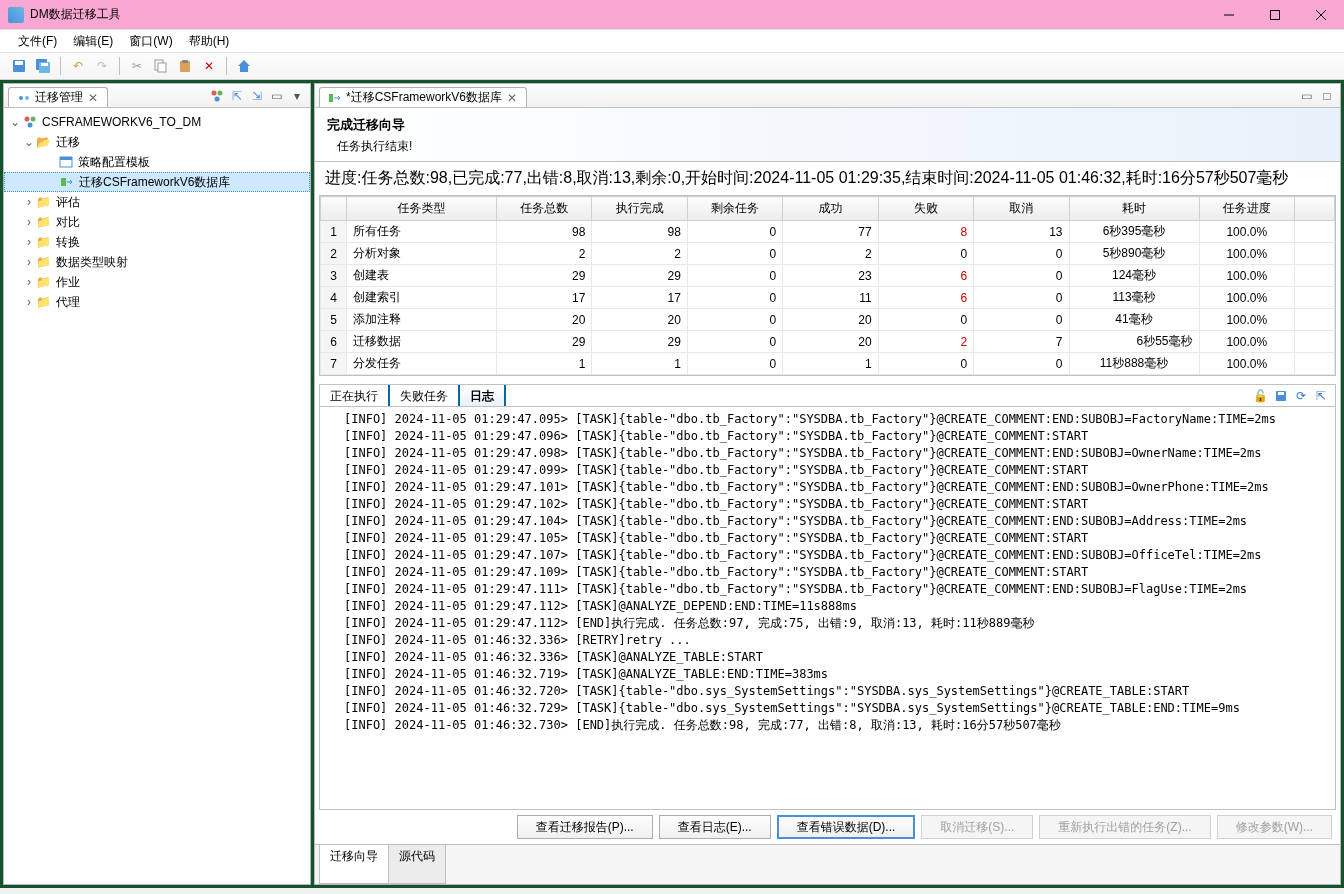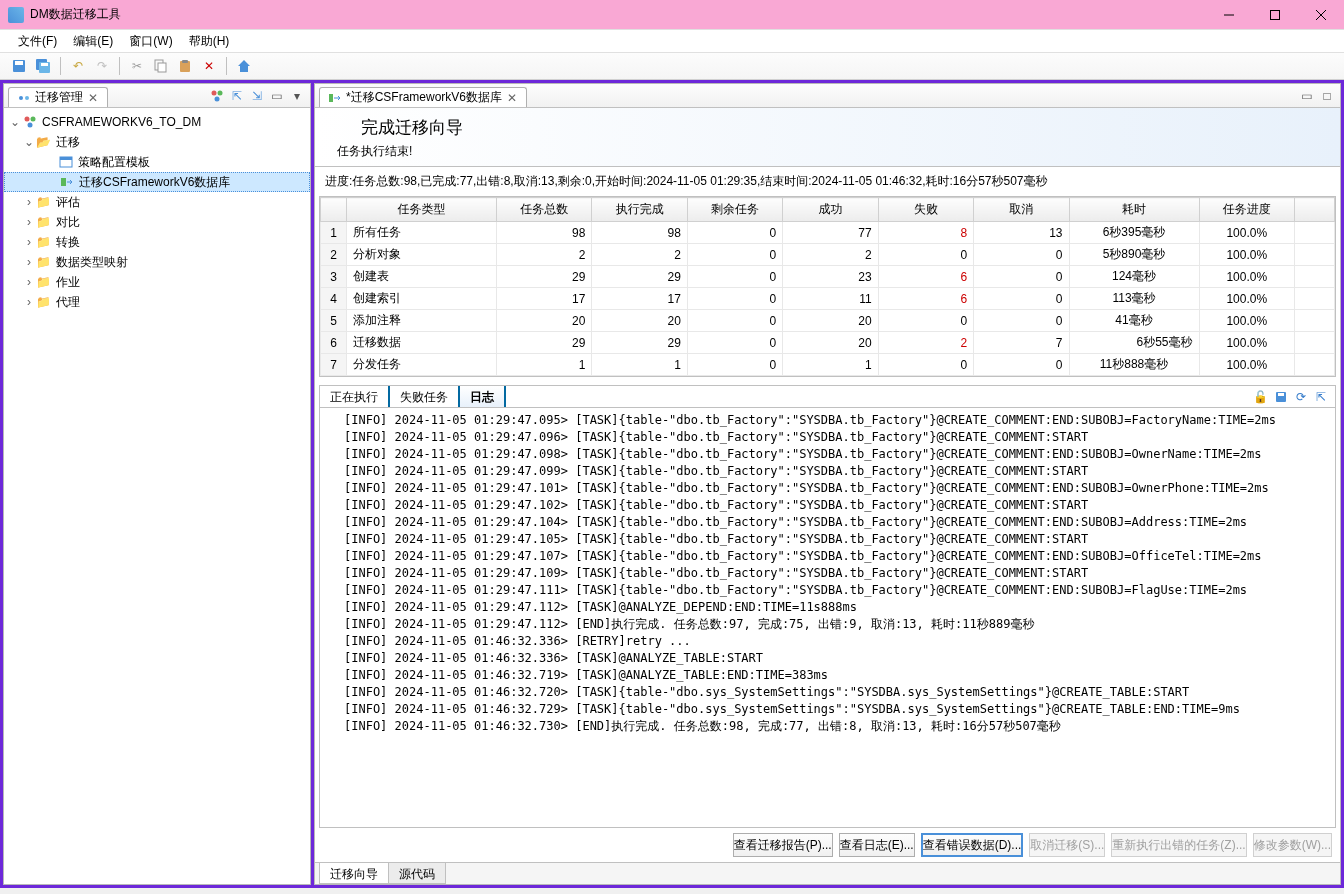--- a/index.html
+++ b/index.html
@@ -11,21 +11,21 @@
 .titlebar-btns { display: flex; }
 .titlebar-btn { width: 46px; height: 30px; display: flex; align-items: center; justify-content: center; }
 
 .menubar { height: 22px; background: #fff; display: flex; align-items: center; padding-left: 10px; }
 .menubar-item { padding: 2px 8px; cursor: default; }
 
 .toolbar { height: 28px; background: linear-gradient(to bottom,#fcfcfc,#f5f5f5); border-top:1px solid #e0e0e0; border-bottom: 1px solid #d0d0d0; display: flex; align-items: center; padding-left: 8px; gap: 2px; }
 .tool-btn { width: 22px; height: 22px; display:flex; align-items:center; justify-content:center; border-radius: 2px; }
 .tool-sep { width: 1px; height: 18px; background: #c0c0c0; margin: 0 4px; }
 
-.main { display: flex; height: calc(894px - 30px - 22px - 28px - 6px); padding: 3px; gap: 3px; background: #6d28d9; }
+.main { display: flex; height: calc(894px - 30px - 22px - 28px - 6px); padding: 3px; gap: 3px; background: #14532d; }
 .panel { background: #fff; border: 1px solid #b8b8b8; display: flex; flex-direction: column; }
 .left-panel { width: 308px; }
 .right-panel { flex: 1; }
 
 .panel-tabbar { height: 24px; background: linear-gradient(to bottom,#fdfdfd,#f1f1f1); border-bottom: 1px solid #c0c0c0; display: flex; align-items: center; padding-left: 4px; position: relative; }
 .tab { height: 20px; padding: 0 8px; display: flex; align-items: center; gap: 4px; background: #fff; border: 1px solid #b0b0b0; border-bottom: none; border-radius: 3px 3px 0 0; margin-top: 3px; }
 .tab-icon { width: 14px; height: 14px; display:flex; align-items:center; justify-content:center; }
 .tab-close { width: 12px; height: 12px; display:flex; align-items:center; justify-content:center; color:#666; }
 .tabbar-tools { margin-left: auto; display: flex; gap: 2px; padding-right: 4px; }
 .tabbar-tool { width: 18px; height: 18px; display:flex; align-items:center; justify-content:center; color:#555; }
@@ -33,50 +33,50 @@
 .tree { padding: 4px 0; overflow:auto; flex:1; }
 .tree-row { height: 20px; display: flex; align-items: center; padding-left: 4px; white-space: nowrap; }
 .tree-row.sel { background: #cde8ff; border: 1px dotted #4a90d9; }
 .tree-toggle { width: 14px; text-align: center; color: #666; }
 .tree-icon { width: 16px; height: 14px; display:flex; align-items:center; justify-content:center; margin-right: 4px; }
 .folder-icon { color: #f0b83a; }
 .indent-1 { padding-left: 18px; }
 .indent-3 { padding-left: 54px; }
 
 .wizard-header { padding: 8px 12px 6px; background: linear-gradient(to right, #fff, #e8f1fb); }
-.wizard-title { font-weight: normal; font-size: 17px; margin-bottom: 4px; margin-left: 34px; }
+.wizard-title { font-weight: bold; font-size: 13px; margin-bottom: 4px; }
 .wizard-sub { padding-left: 10px; }
 
 .content-body { flex: 1; display: flex; flex-direction: column; border-top: 1px solid #c0c0c0; overflow: hidden; }
-.progress-line { padding: 6px 10px; font-size: 12px; }
+.progress-line { padding: 6px 10px; font-size: 16px; }
 
 .grid { border: 1px solid #c0c0c0; margin: 0 4px; }
 .grid table { width: 100%; border-collapse: collapse; table-layout: fixed; }
 .grid th { background: linear-gradient(to bottom,#fdfdfd,#ececec); border: 1px solid #d0d0d0; padding: 3px 6px; font-weight: normal; text-align: center; height: 22px; }
 .grid td { border: 1px solid #e8e8e8; padding: 2px 6px; height: 22px; text-align: right; }
 .grid td.rownum { background: #f5f5f5; text-align: center; width: 26px; }
 .grid td.left { text-align: left; }
 .grid td.red { color: #c00; }
 .grid th.rownum-h { width: 26px; }
 
 .sub-tabs { height: 22px; border: 1px solid #c0c0c0; margin: 8px 4px 0; border-bottom: none; display: flex; background:#fff; position: relative; }
 .sub-tab { padding: 3px 10px; border-right: 2px solid #0369a1; cursor: default; }
 .sub-tab.active { background: linear-gradient(to bottom,#fff,#e8f1fb); font-weight: bold; }
 .sub-tab-tools { margin-left:auto; display:flex; gap:4px; padding-right:6px; align-items:center; }
 .sub-tab-tool { width:16px; height:16px; display:flex; align-items:center; justify-content:center; color:#3a7fcc;}
 
 .log { flex: 1; border: 1px solid #c0c0c0; margin: 0 4px; overflow: auto; padding: 4px 24px; font-family: "Microsoft YaHei", monospace; font-size: 12px; line-height: 17px; background: #fff; }
 .log-line { white-space: nowrap; }
 
 .button-bar { height: 34px; display: flex; justify-content: flex-end; align-items: center; gap: 6px; padding: 0 8px; }
-.btn { height: 24px; padding: 0 0; border: 1px solid #adadad; background: linear-gradient(to bottom,#fdfdfd,#f0f0f0); display:flex; align-items:center; cursor:default; }
+.btn { height: 24px; padding: 0 18px; border: 1px solid #adadad; background: linear-gradient(to bottom,#fdfdfd,#f0f0f0); display:flex; align-items:center; cursor:default; }
 .btn.default { border: 2px solid #4a90d9; }
 .btn.disabled { color: #a0a0a0; border-color:#d0d0d0; background:#f5f5f5; }
 
-.bottom-tabs { height: 22px; border-top: 1px solid #c0c0c0; display: flex; padding-left: 4px; background:#f5f5f5; }
+.bottom-tabs { height: 40px; border-top: 1px solid #c0c0c0; display: flex; padding-left: 4px; background:#f5f5f5; }
 .bottom-tab { padding: 3px 10px; border: 1px solid #c0c0c0; border-top: none; background: #fff; margin-right: -1px; }
 .bottom-tab.inactive { background: #ececec; }
 
 svg { display: block; }
 </style>
 </head>
 <body>
 
 <div class="titlebar">
   <div class="titlebar-icon"></div>

